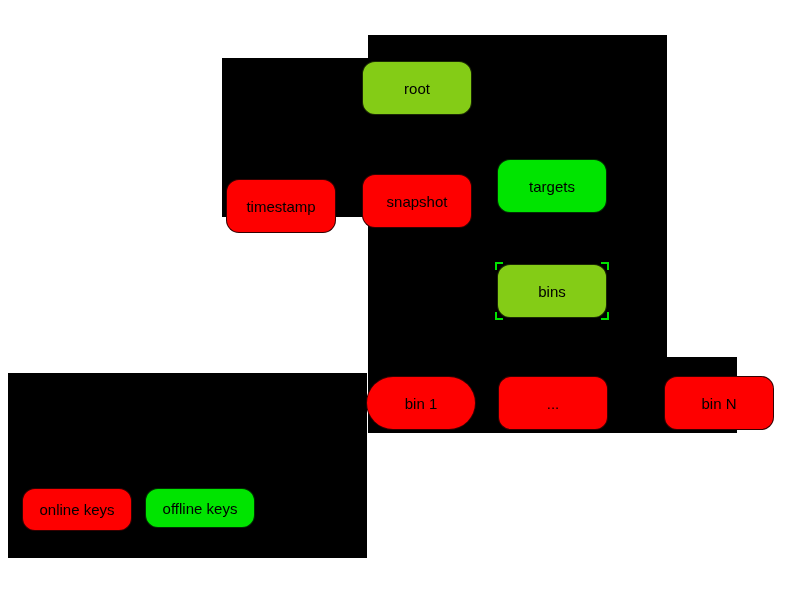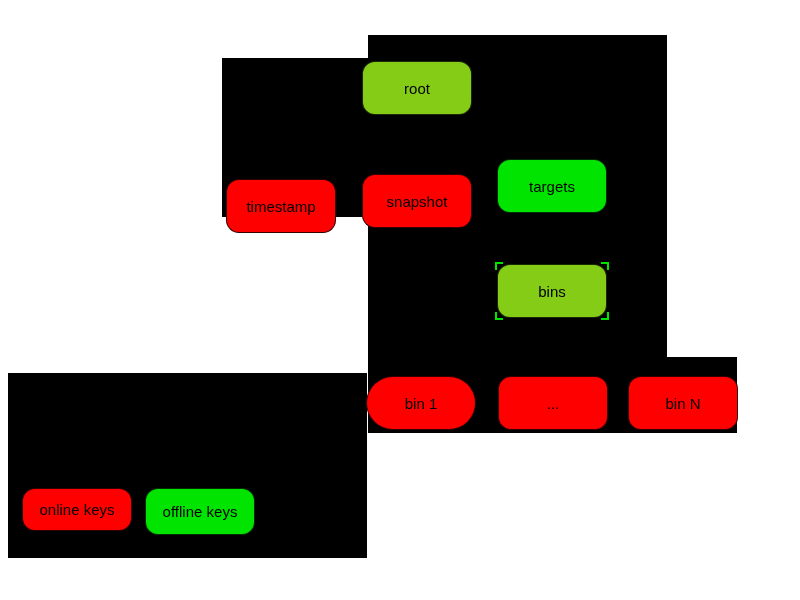--- a/index.html
+++ b/index.html
@@ -30,21 +30,21 @@
   }
   .pos-root        {left:362px;top:61px;}
   .pos-timestamp   {left:226px;top:159px;margin-top:20px;}
   .pos-snapshot    {left:362px;top:159px;}
   .pos-targets     {left:497px;top:159px;}
   .pos-bins        {left:497px;top:264px;}
   .pos-bin1        {left:366px;top:376px;}
   .pos-bindots     {left:498px;top:376px;}
   .pos-binN        {left:628px;top:376px;}
   .pos-onlinekeys  {left:22px;top:488px;width:110px;height:43px;}
-  .pos-offlinekeys {left:145px;top:488px;width:110px;height:47px;}
+  .pos-offlinekeys {left:145px;top:488px;width:110px;height:40px;}
   
   .corner{
     position:absolute;width:6px;height:6px;
   }
   .corner.tl{left:-3px;top:-3px;border-left:2px solid #00e400;border-top:2px solid #00e400;}
   .corner.tr{right:-3px;top:-3px;border-right:2px solid #00e400;border-top:2px solid #00e400;}
   .corner.bl{left:-3px;bottom:-3px;border-left:2px solid #00e400;border-bottom:2px solid #00e400;}
   .corner.br{right:-3px;bottom:-3px;border-right:2px solid #00e400;border-bottom:2px solid #00e400;}
   .node span{pointer-events:none;}
 </style>
@@ -83,21 +83,21 @@
   </div>
 
   <div class="node pos-bin1" style="background: rgb(254, 0, 0); border-radius: 27px;">
     <span>bin 1</span>
   </div>
 
   <div class="node pos-bindots" style="background: rgb(254, 0, 0);">
     <span>...</span>
   </div>
 
-  <div class="node pos-binN" style="background: rgb(254, 0, 0);">
+  <div class="node pos-binN" style="background: rgb(254, 0, 0); margin-left: 36px;">
     <span>bin N</span>
   </div>
 
   <div class="node pos-onlinekeys" style="background: rgb(254, 0, 0);">
     <span>online keys</span>
   </div>
 
   <div class="node pos-offlinekeys" style="background: rgb(0, 228, 0);">
     <span>offline keys</span>
   </div>

